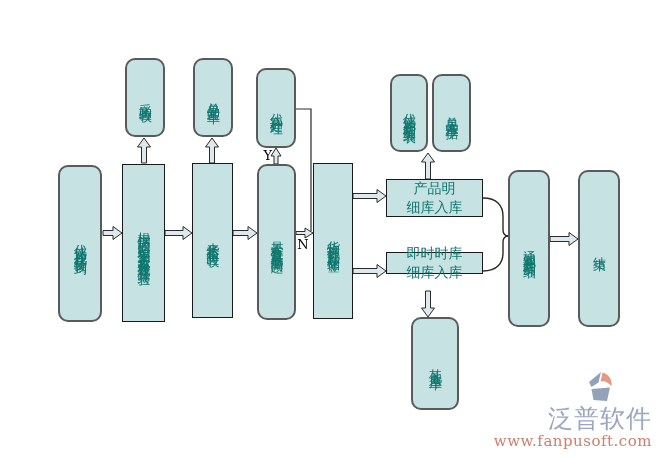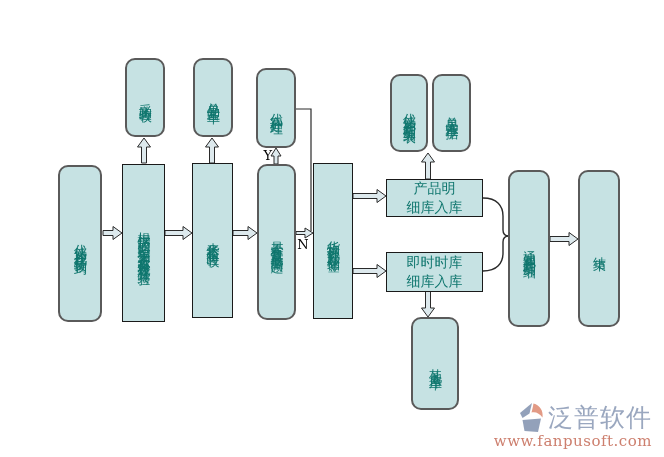--- a/index.html
+++ b/index.html
@@ -19,21 +19,21 @@
   .vtext{
     writing-mode:vertical-rl;text-orientation:mixed;
     letter-spacing:2.2px;line-height:16px;text-align:center;
   }
   .htext{font-size:14px;line-height:19px;text-align:center;}
   .branch-label{font-family:"DejaVu Serif",serif;font-size:13px;fill:#000;}
   #watermark{
     position:absolute;right:12px;bottom:8px;z-index:2;
     display:flex;flex-direction:column;align-items:flex-end;
   }
-  #watermark .brand-row{display:flex;align-items:center;gap:3px;}
+  #watermark .brand-row{display:flex;align-items:center;gap:3px;flex-direction:column;}
   #brand-name{
     font-size:25px;font-weight:500;letter-spacing:1px;
     color:var(--brand);line-height:28px;
   }
   #site-url{
     font-family:"DejaVu Serif",serif;font-weight:normal;font-size:15px;
     color:var(--site);line-height:16px;margin-top:0px;letter-spacing:0.5px;
   }
 </style>
 </head>
@@ -98,21 +98,21 @@
     <div class="vtext">货物标识并粘贴仓储签</div>
   </div>
 
   <div class="box rect" style="left:386px;top:179px;width:97px;height:38px">
     <div class="htext">
       <div>产品明</div>
       <div>细库入库</div>
     </div>
   </div>
 
-  <div class="box rect" style="left:386px;top:252px;width:97px;height:40px">
+  <div class="box rect" style="left:386px;top:252px;width:97px;height:22px">
     <div class="htext">
       <div>即时时库</div>
       <div>细库入库</div>
     </div>
   </div>
 
   <div class="box round" style="left:390px;top:74px;width:38px;height:78px">
     <div class="vtext" style="height:76px">代储客户到货明细表</div>
   </div>
 

